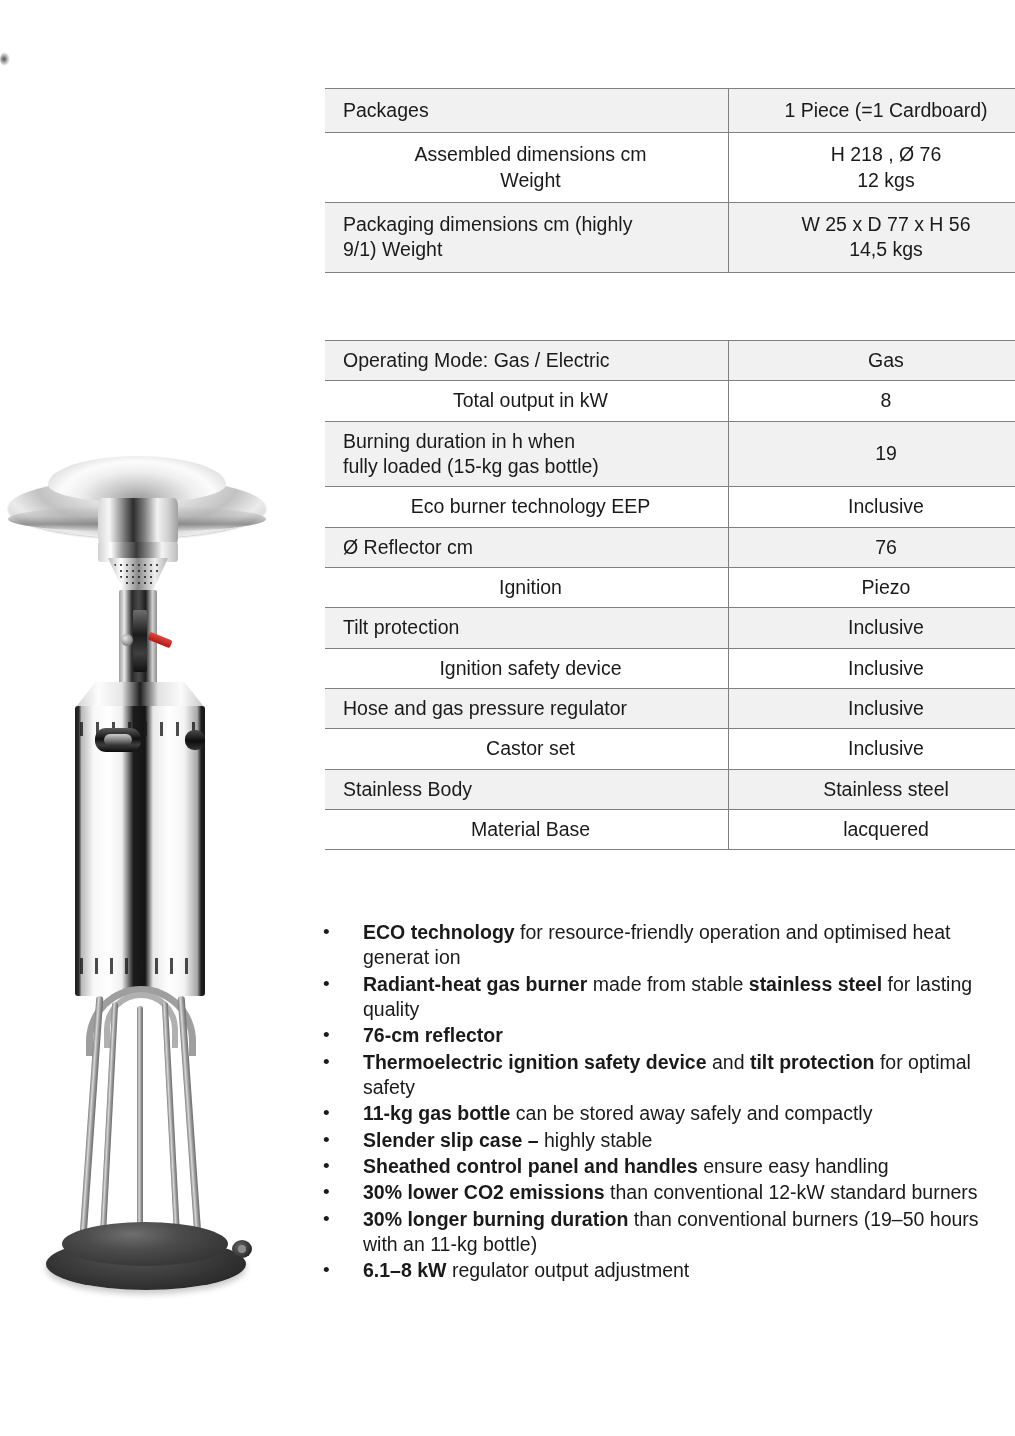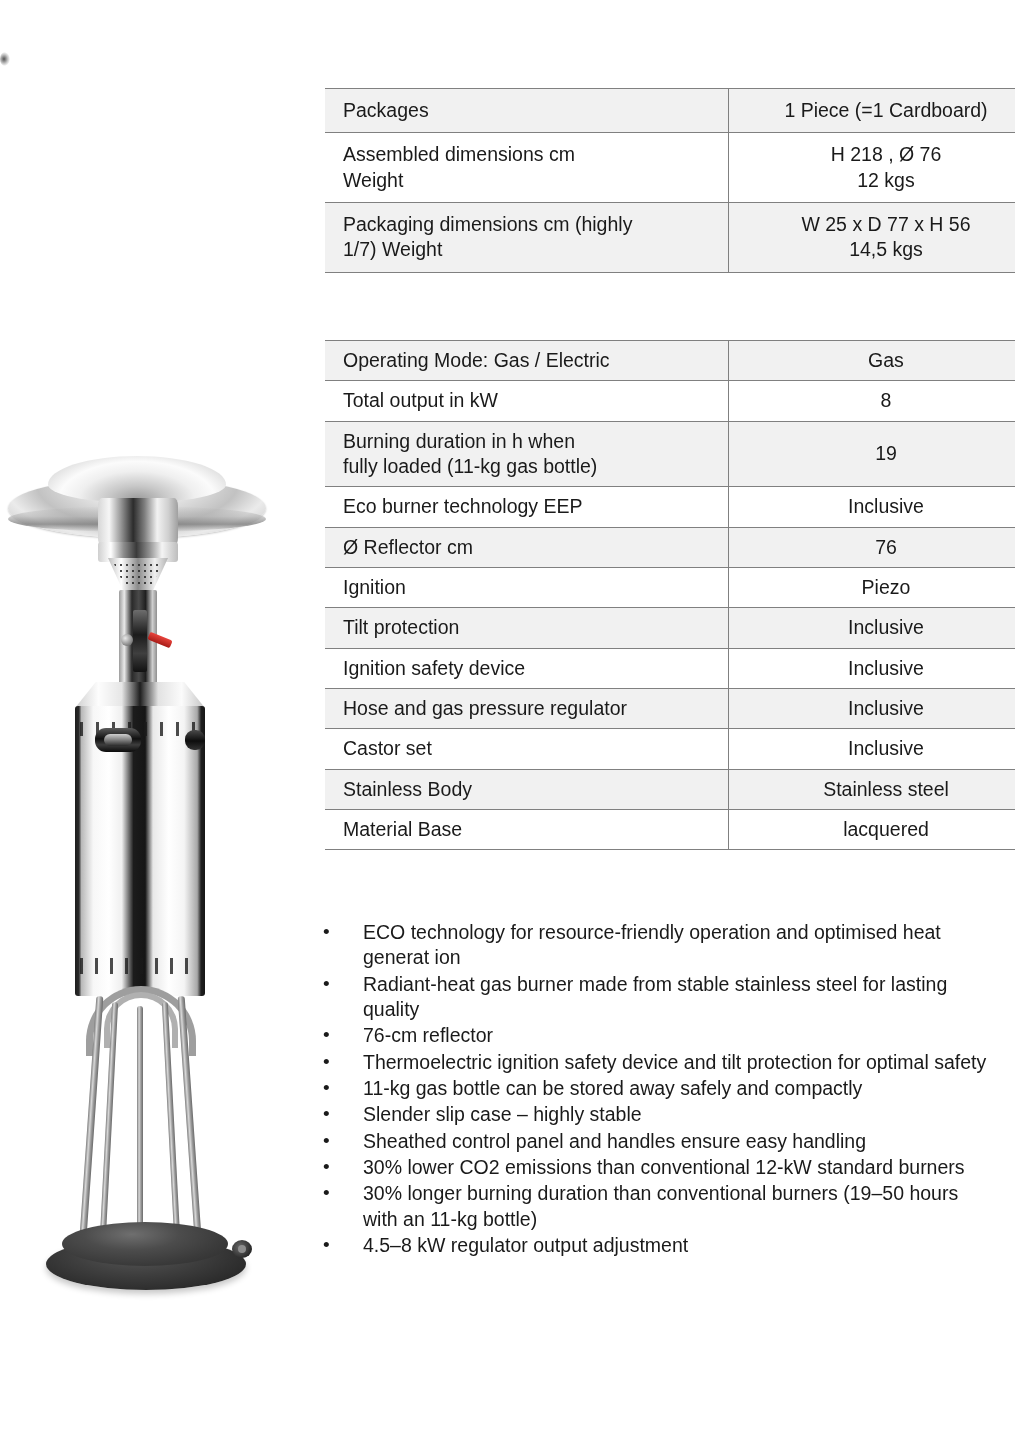--- a/index.html
+++ b/index.html
@@ -31,21 +31,21 @@
   #table-specs{left:325px;top:340px;width:665px;}
 
   .spec-table td{
     border-top:1.6px solid #808080;
     border-bottom:1.6px solid #808080;
     padding:0;
     vertical-align:middle;
     line-height:1.30;
   }
   .spec-table tr.shaded td{background:#f1f1f1;}
-  .spec-table tr.plain td{background:#ffffff;}
+  .spec-table tr.plain td{background:#ffffff;text-align:center;}
   .spec-table td.c-label{
     width:375px;
     border-right:1.6px solid #808080;
     padding:7px 10px 7px 18px;
     text-align:left;
   }
   .spec-table td.c-value{
     width:290px;
     padding:7px 12px 7px 12px;
     text-align:center;
@@ -67,21 +67,21 @@
   }
   .bullet{
     width:40px;flex:0 0 40px;
     text-align:left;
     padding-left:5px;
     font-size:19px;
     line-height:1.30;
     color:#1a1a1a;
   }
   .feature-text{flex:1 1 auto;}
-  .feature-text b{font-weight:normal;}
+  .feature-text b{font-weight:bold;}
 
   
   .product{
     position:absolute;left:0px;top:450px;width:300px;height:890px;
   }
   .pz{position:absolute;}
 
   
   .dome-outer{
     left:8px;top:28px;width:258px;height:60px;
@@ -290,21 +290,21 @@
             <span class="cell-line">Weight</span>
           </td>
           <td class="c-value">
             <span class="cell-line">H 218 , Ø 76</span>
             <span class="cell-line">12 kgs</span>
           </td>
         </tr>
         <tr class="shaded">
           <td class="c-label">
             <span class="cell-line">Packaging dimensions cm (highly</span>
-            <span class="cell-line">1/7)  Weight</span>
+            <span class="cell-line">9/1)  Weight</span>
           </td>
           <td class="c-value">
             <span class="cell-line">W 25 x D 77 x H 56</span>
             <span class="cell-line">14,5 kgs</span>
           </td>
         </tr>
       </tbody>
   </table>
 
   <table class="spec-table" id="table-specs">
@@ -321,21 +321,21 @@
           <td class="c-label">
             <span class="cell-line">Total output in kW</span>
           </td>
           <td class="c-value">
             <span class="cell-line">8</span>
           </td>
         </tr>
         <tr class="shaded">
           <td class="c-label">
             <span class="cell-line">Burning duration in h when</span>
-            <span class="cell-line">fully loaded (11-kg gas bottle)</span>
+            <span class="cell-line">fully loaded (15-kg gas bottle)</span>
           </td>
           <td class="c-value">
             <span class="cell-line">19</span>
           </td>
         </tr>
         <tr class="plain">
           <td class="c-label">
             <span class="cell-line">Eco burner technology EEP</span>
           </td>
           <td class="c-value">
@@ -441,17 +441,17 @@
       <div class="feature-row">
         <span class="bullet">•</span>
         <span class="feature-text"><b>30% lower CO2 emissions</b><span> than conventional 12-kW standard burners</span></span>
       </div>
       <div class="feature-row">
         <span class="bullet">•</span>
         <span class="feature-text"><b>30% longer burning duration</b><span> than conventional burners (19–50 hours with an 11-kg bottle)</span></span>
       </div>
       <div class="feature-row">
         <span class="bullet">•</span>
-        <span class="feature-text"><b>4.5–8 kW</b><span> regulator output adjustment</span></span>
+        <span class="feature-text"><b>6.1–8 kW</b><span> regulator output adjustment</span></span>
       </div>
     </div>
 
 </div>
 
 </body></html>

